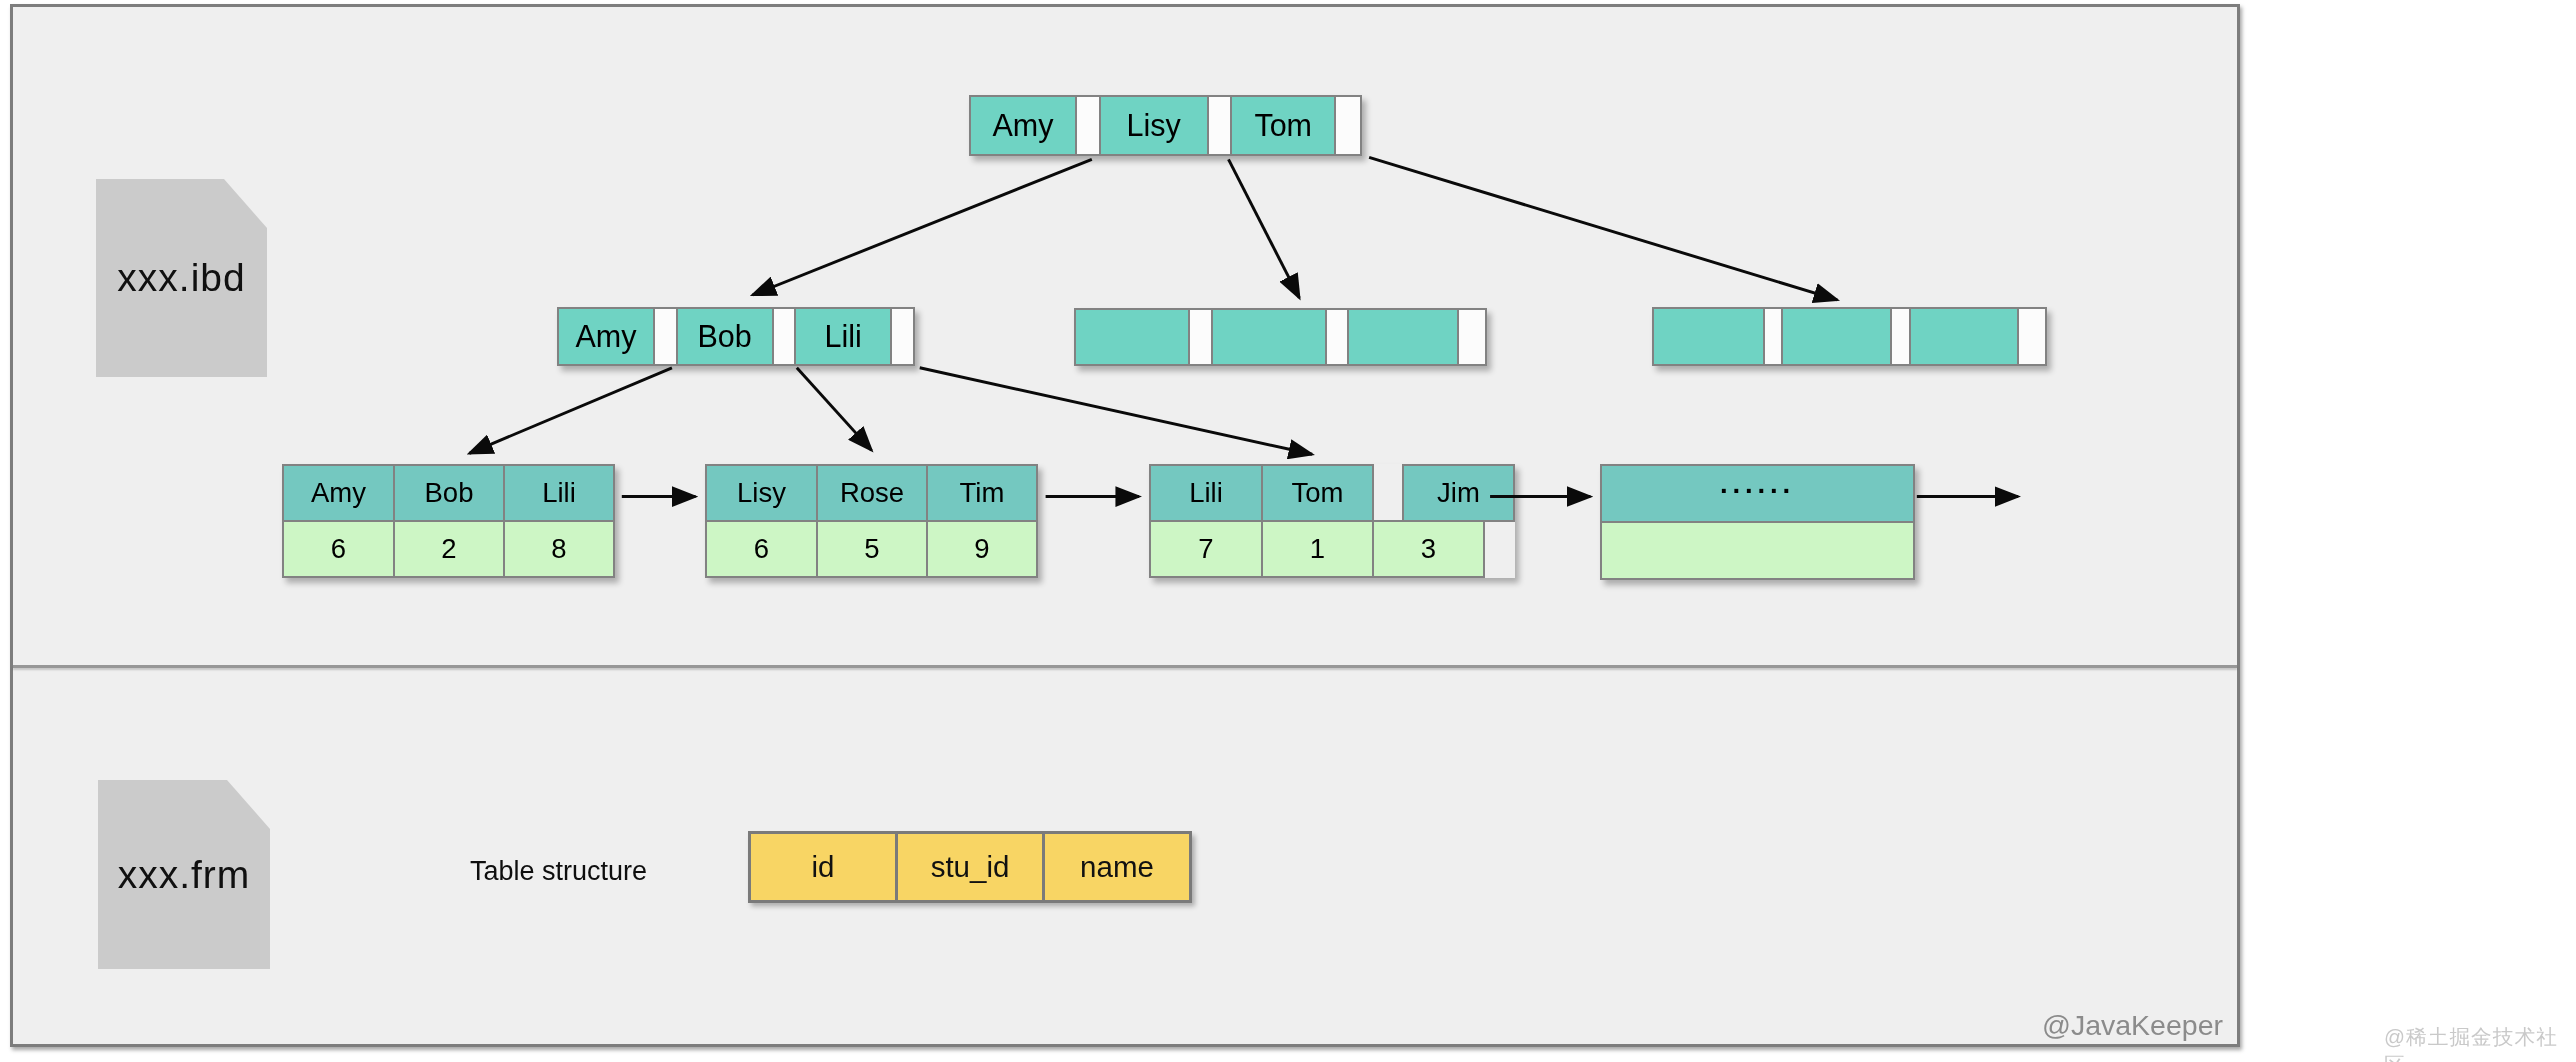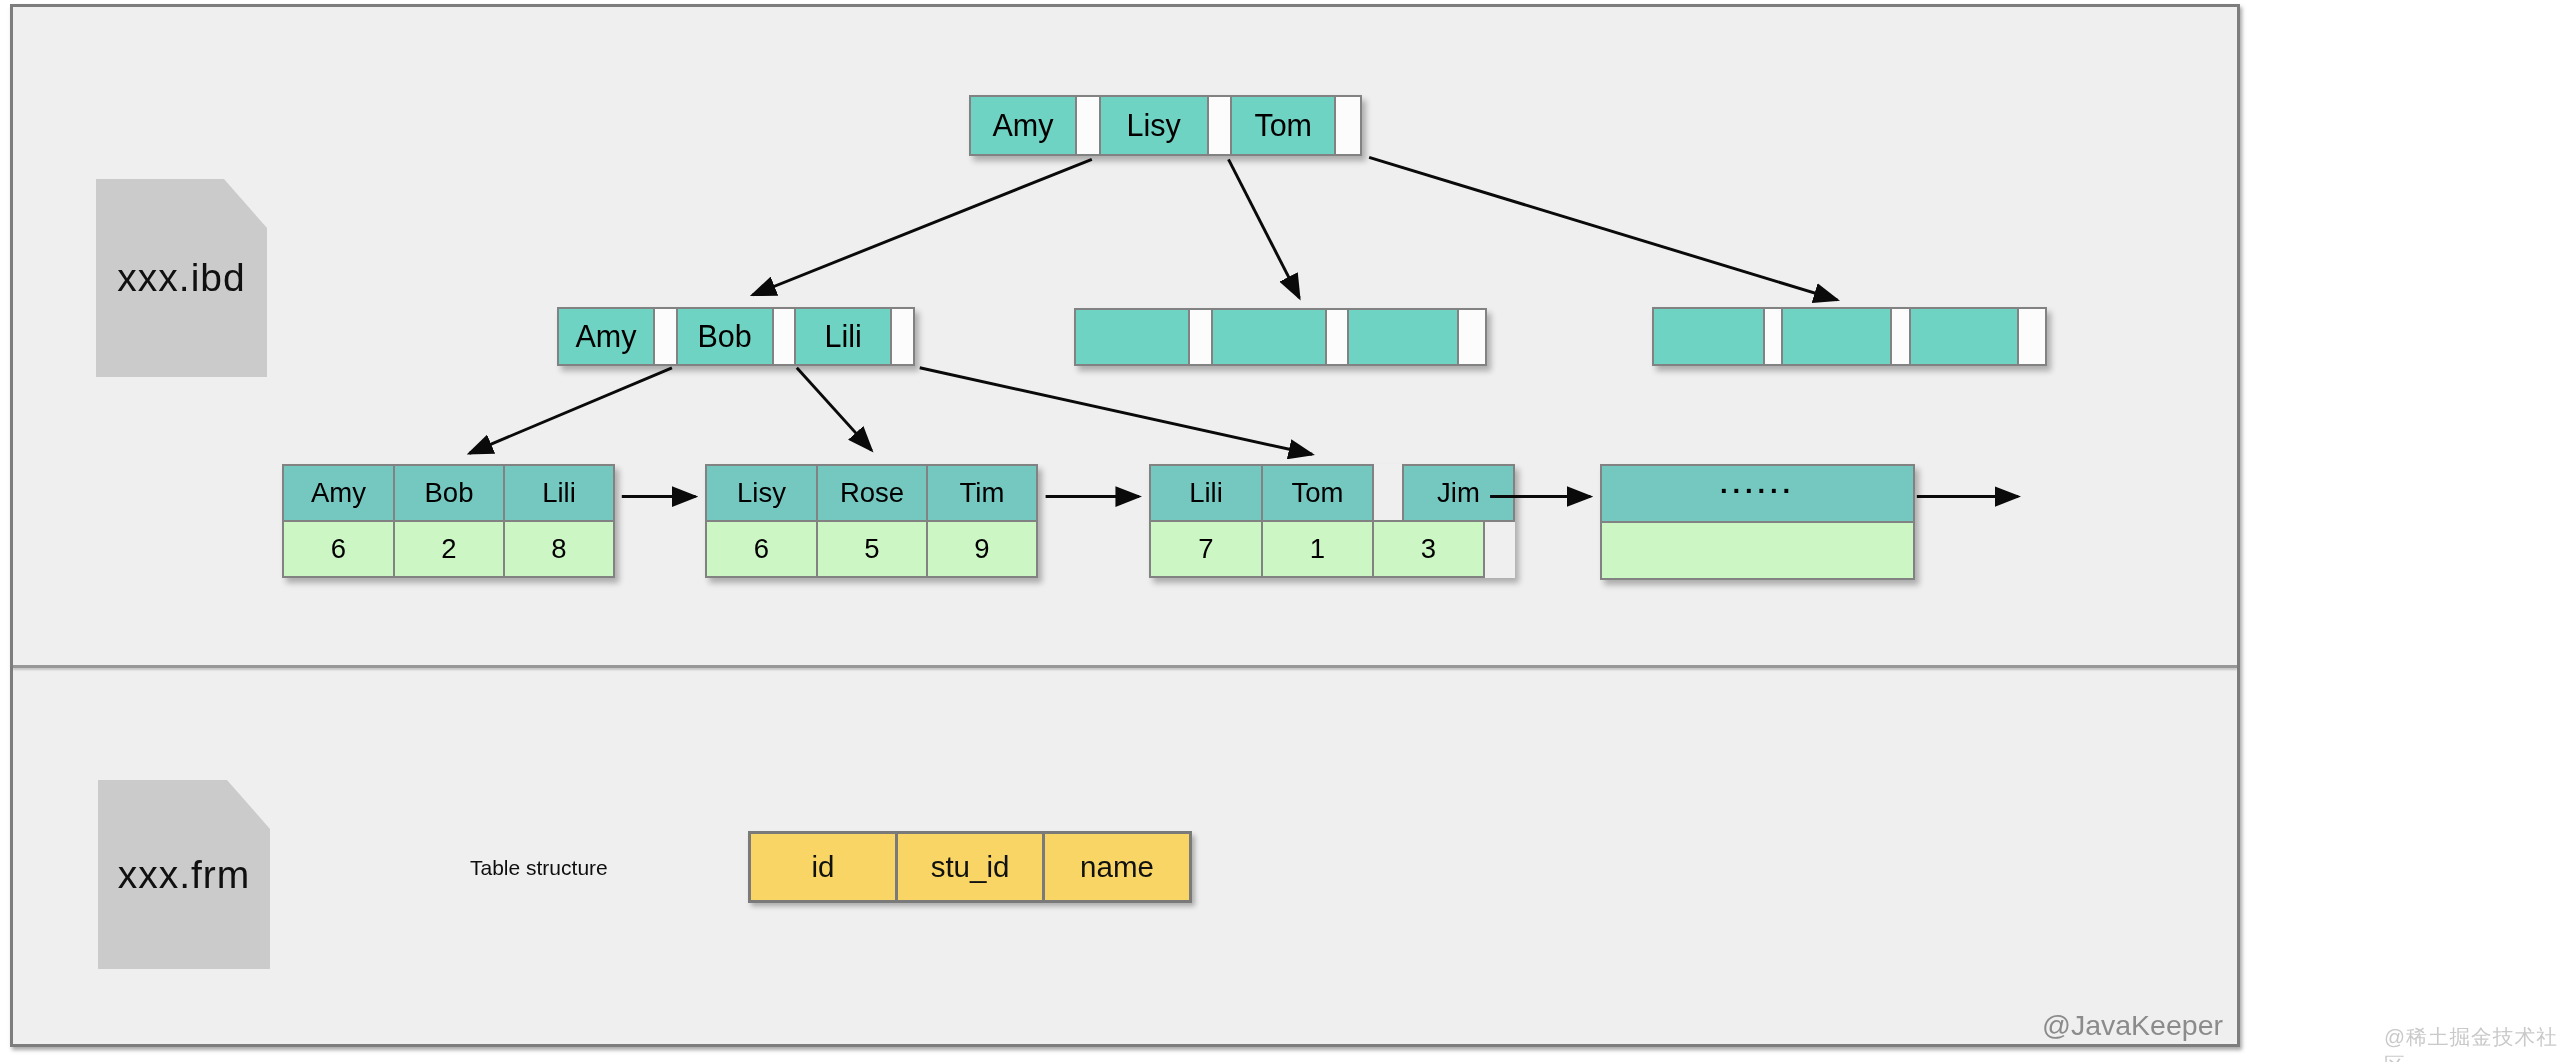--- a/index.html
+++ b/index.html
@@ -28,21 +28,21 @@
         display:flex;align-items:center;justify-content:center;
         color:#000000;}
   .cell + .cell{margin-left:-2px;}
   .internal .key{background:var(--teal-internal);font-size:30.5px;}
   .leaf .key{background:var(--teal-leaf);font-size:27.5px;}
   .val{background:var(--green-value);font-size:27.5px;}
   .ptr{background:var(--pointer-white);}
   .dots{font-weight:bold;font-size:35px;letter-spacing:4.9px;transform:none;}
   .dots span{display:block;transform:translateY(-9.8px);}
 
-  .caption{position:absolute;left:470px;top:856px;font-size:21px;color:#0e0e0e;}
+  .caption{position:absolute;left:470px;top:856px;font-size:27px;color:#0e0e0e;}
 
   .yellow-row{position:absolute;left:748px;top:831px;display:flex;
               box-shadow:3px 3.9px 4.9px rgba(0,0,0,.28);}
   .ycell{box-sizing:border-box;width:150px;height:72px;background:var(--yellow);
          border:3px solid #7a7a7a;display:flex;align-items:center;justify-content:center;
          font-size:29.5px;color:#111;}
   .ycell + .ycell{margin-left:-3px;}
 
   .credit{position:absolute;left:1987px;top:1009px;width:236px;text-align:right;
           font-size:28.5px;color:var(--credit-gray);}

